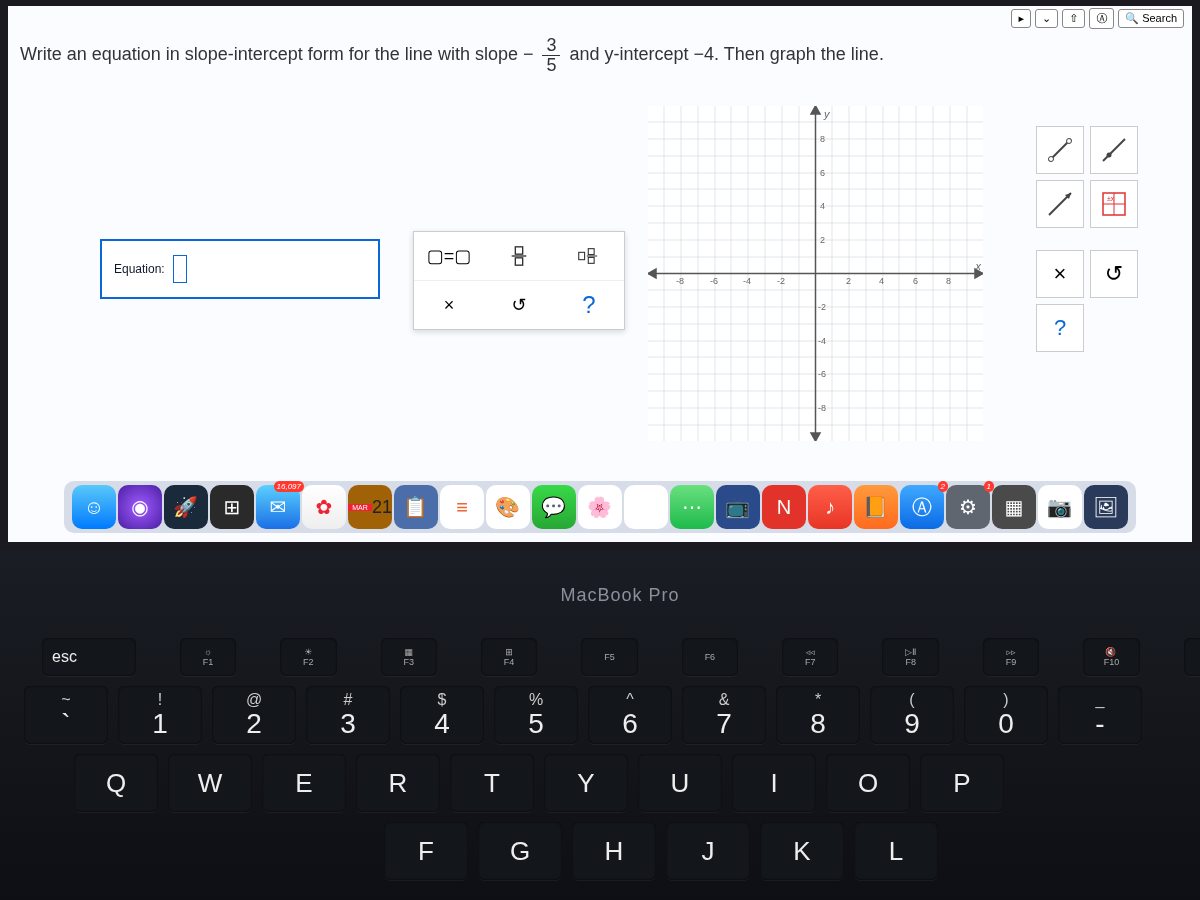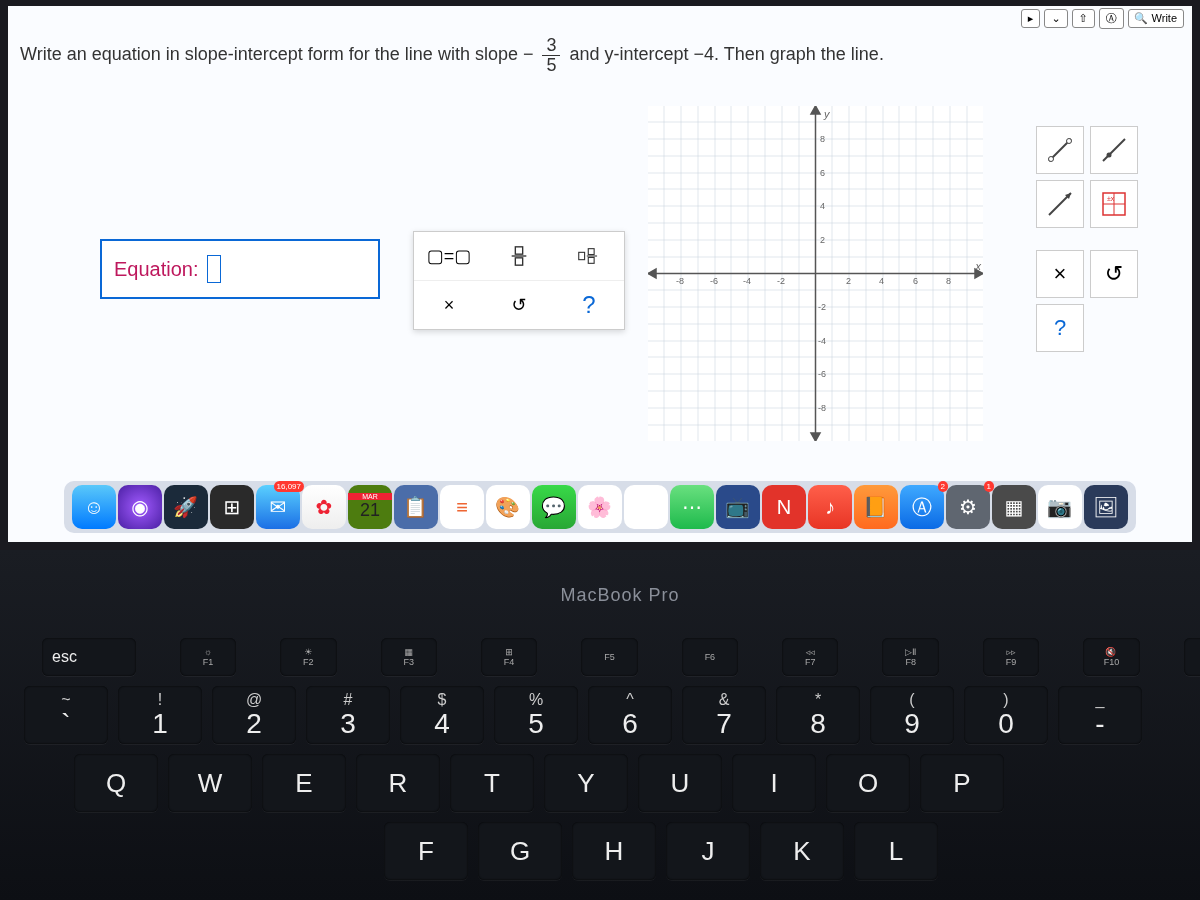--- a/index.html
+++ b/index.html
@@ -5,34 +5,34 @@
   body { margin: 0; padding: 0; font-family: Arial, sans-serif; background: #0a0e18; width: 1200px; height: 900px; overflow: hidden; }
   .laptop-screen { position: relative; width: 1200px; height: 550px; background: #fafcff; border: 8px solid #1a1a20; border-top: 6px solid #1a1a20; box-sizing: border-box; }
   .topbar { position: absolute; top: 0; right: 0; height: 24px; display: flex; align-items: center; gap: 4px; padding-right: 8px; }
   .topbar-btn { border: 1px solid #888; background: #fff; font-size: 11px; padding: 2px 6px; border-radius: 3px; display: inline-flex; align-items: center; gap: 3px; }
   .search-icon { font-size: 11px; }
   .question { position: absolute; top: 30px; left: 12px; font-size: 18px; color: #333; }
   .fraction { display: inline-block; vertical-align: middle; text-align: center; margin: 0 4px; line-height: 1.05; }
   .fraction .num { display: block; border-bottom: 1.5px solid #333; padding: 0 4px; }
   .fraction .den { display: block; padding: 0 4px; }
   .equation-box { position: absolute; top: 233px; left: 92px; width: 280px; height: 60px; border: 2px solid #0a68d6; background: #fff; display: flex; align-items: center; padding: 0 12px; box-sizing: border-box; }
-  .equation-label { font-size: 20px; color: #be185d; margin-right: 8px; }
+  .equation-label { font-size: 12px; color: #0f172a; margin-right: 8px; }
   .equation-cursor { width: 12px; height: 26px; border: 1.5px solid #0a68d6; }
   .tool-panel { position: absolute; top: 225px; left: 405px; width: 210px; background: #fff; border: 1px solid #ccc; box-shadow: 0 2px 6px rgba(0,0,0,0.15); }
   .tool-row { display: flex; }
   .tool-btn { flex: 1; height: 48px; display: flex; align-items: center; justify-content: center; font-size: 18px; background: #fff; border: none; cursor: pointer; }
   .tool-btn svg { width: 22px; height: 22px; }
   .graph { position: absolute; top: 100px; left: 640px; width: 335px; height: 335px; background: #fff; }
   .axis-label { position: absolute; font-size: 11px; color: #666; font-style: italic; }
   .tick-label { position: absolute; font-size: 9px; color: #666; }
   .right-panel { position: absolute; top: 120px; right: 4px; width: 152px; display: flex; flex-wrap: wrap; gap: 6px; }
   .right-btn { width: 46px; height: 46px; border: 1px solid #ccc; background: #fff; display: flex; align-items: center; justify-content: center; font-size: 22px; }
   .dock { position: absolute; top: 475px; left: 50%; transform: translateX(-50%); display: flex; gap: 2px; padding: 4px 8px; background: rgba(180,190,210,0.5); border-radius: 10px; }
   .dock-item { width: 44px; height: 44px; border-radius: 10px; display: flex; align-items: center; justify-content: center; font-size: 20px; color: #fff; position: relative; }
-  .dock-badge { position: absolute; top: -4px; right: -4px; background: #ff3830; color: #fff; font-size: 8px; padding: 1px 3px; border-radius: 7px; }
+  .dock-badge { position: absolute; top: -4px; right: -4px; background: #ff3830; color: #fff; font-size: 8px; padding: 1px 3px; border-radius: 7px; font-style: italic; }
   .laptop-body { position: relative; width: 1200px; height: 350px; background: linear-gradient(180deg, #1a1d23 0%, #0d0f14 100%); padding-left: 40px; }
   .mb-label { position: absolute; top: 35px; left: 50%; transform: translateX(-50%); font-size: 18px; color: #8a8f99; font-weight: 300; letter-spacing: 1px; }
   .keyboard { position: absolute; top: 88px; left: 24px; right: 0; }
   .key-row { display: flex; gap: 10px; margin-bottom: 10px; }
   .fn-row { gap: 44px; margin-left: 18px; }
   .key { background: #13161b; color: #eee; border-radius: 6px; display: flex; flex-direction: column; align-items: center; justify-content: center; font-size: 26px; box-shadow: inset 0 0 2px #000, 0 1px 0 rgba(255,255,255,0.05); }
   .key.k1 { width: 84px; height: 58px; }
   .key.fn { width: 66px; height: 38px; font-size: 9px; color: #aaa; }
   .key .sym { font-size: 16px; color: #ccc; line-height: 1; }
   .key .main { font-size: 28px; line-height: 1; margin-top: 2px; }
@@ -42,21 +42,21 @@
 <body>
 
 <div class="laptop-screen">
   <div class="topbar">
     <span class="topbar-btn">▸</span>
     <span class="topbar-btn">⌄</span>
     <span class="topbar-btn">⇧</span>
     <span class="topbar-btn">Ⓐ</span>
     <span class="topbar-btn">
       <span class="search-icon">🔍</span>
-      <span>Write</span>
+      <span>Search</span>
     </span>
   </div>
 
   <div class="question">
     <span>Write an equation in slope-intercept form for the line with slope </span>
     <span>−</span>
     <span class="fraction">
       <span class="num">3</span>
       <span class="den">5</span>
     </span>
@@ -197,21 +197,21 @@
     <div class="right-btn" style="color:#0a68d6;">?</div>
   </div>
 
   <div class="dock">
     <div class="dock-item" style="background:linear-gradient(#5ac8fa,#007aff);">☺</div>
     <div class="dock-item" style="background:radial-gradient(#a25bff,#4a1fa3);">◉</div>
     <div class="dock-item" style="background:#1b2a3a;">🚀</div>
     <div class="dock-item" style="background:#2a2a2a;">⊞</div>
     <div class="dock-item" style="background:linear-gradient(#5ad0ff,#1b6fe5);">✉<span class="dock-badge">16,097</span></div>
     <div class="dock-item" style="background:linear-gradient(#fff,#eee);color:#e23;">✿</div>
-    <div class="dock-item" style="background:#4d7c0f;color:#222;flex-direction:column;">
+    <div class="dock-item" style="background:#a16207;color:#222;flex-direction:row;">
         <span style="font-size:7px;background:#e23;color:#fff;width:100%;text-align:center;">MAR</span>
         <span style="font-size:18px;color:#222;">21</span>
       </div>
     <div class="dock-item" style="background:#4b6da9;">📋</div>
     <div class="dock-item" style="background:#fff;color:#e63;">≡</div>
     <div class="dock-item" style="background:#fff;">🎨</div>
     <div class="dock-item" style="background:linear-gradient(#38d948,#28a735);">💬</div>
     <div class="dock-item" style="background:#fff;">🌸</div>
     <div class="dock-item" style="background:#fff;">⊙</div>
     <div class="dock-item" style="background:linear-gradient(#69e07f,#1eba4c);">⋯</div>

